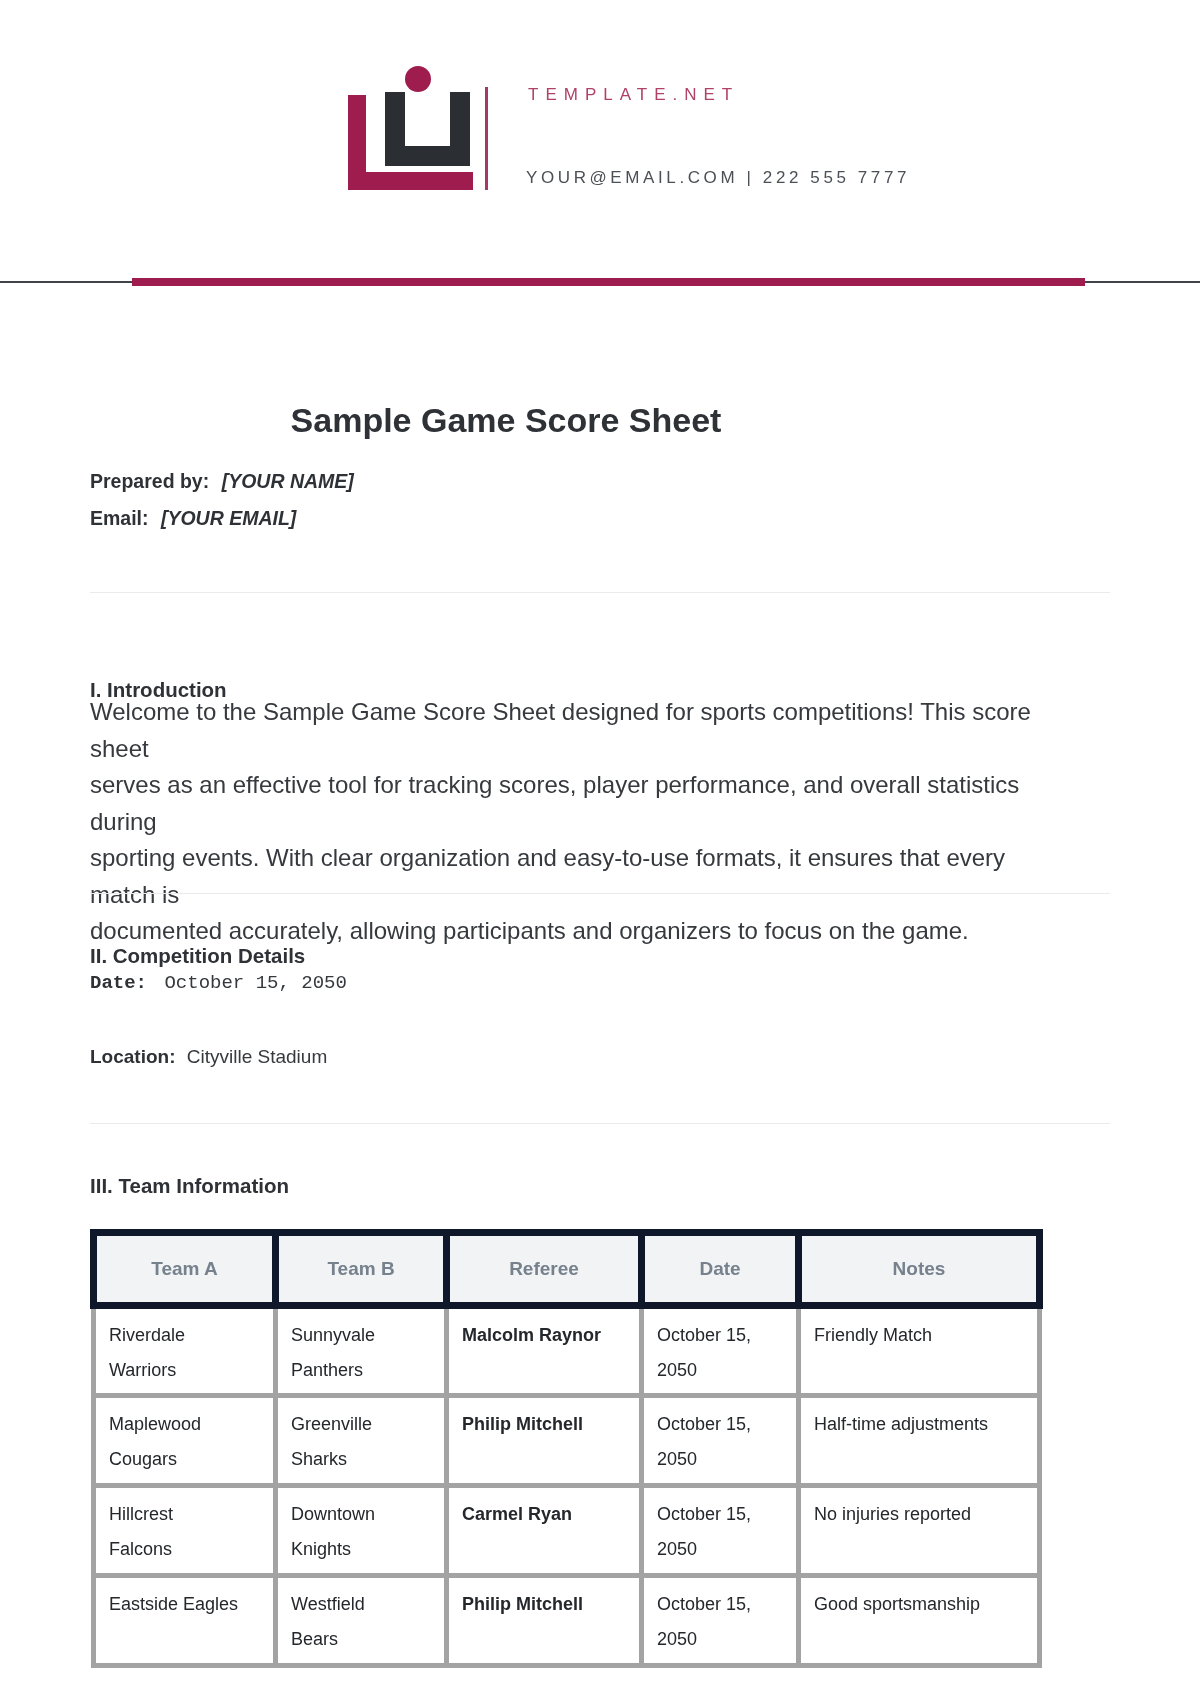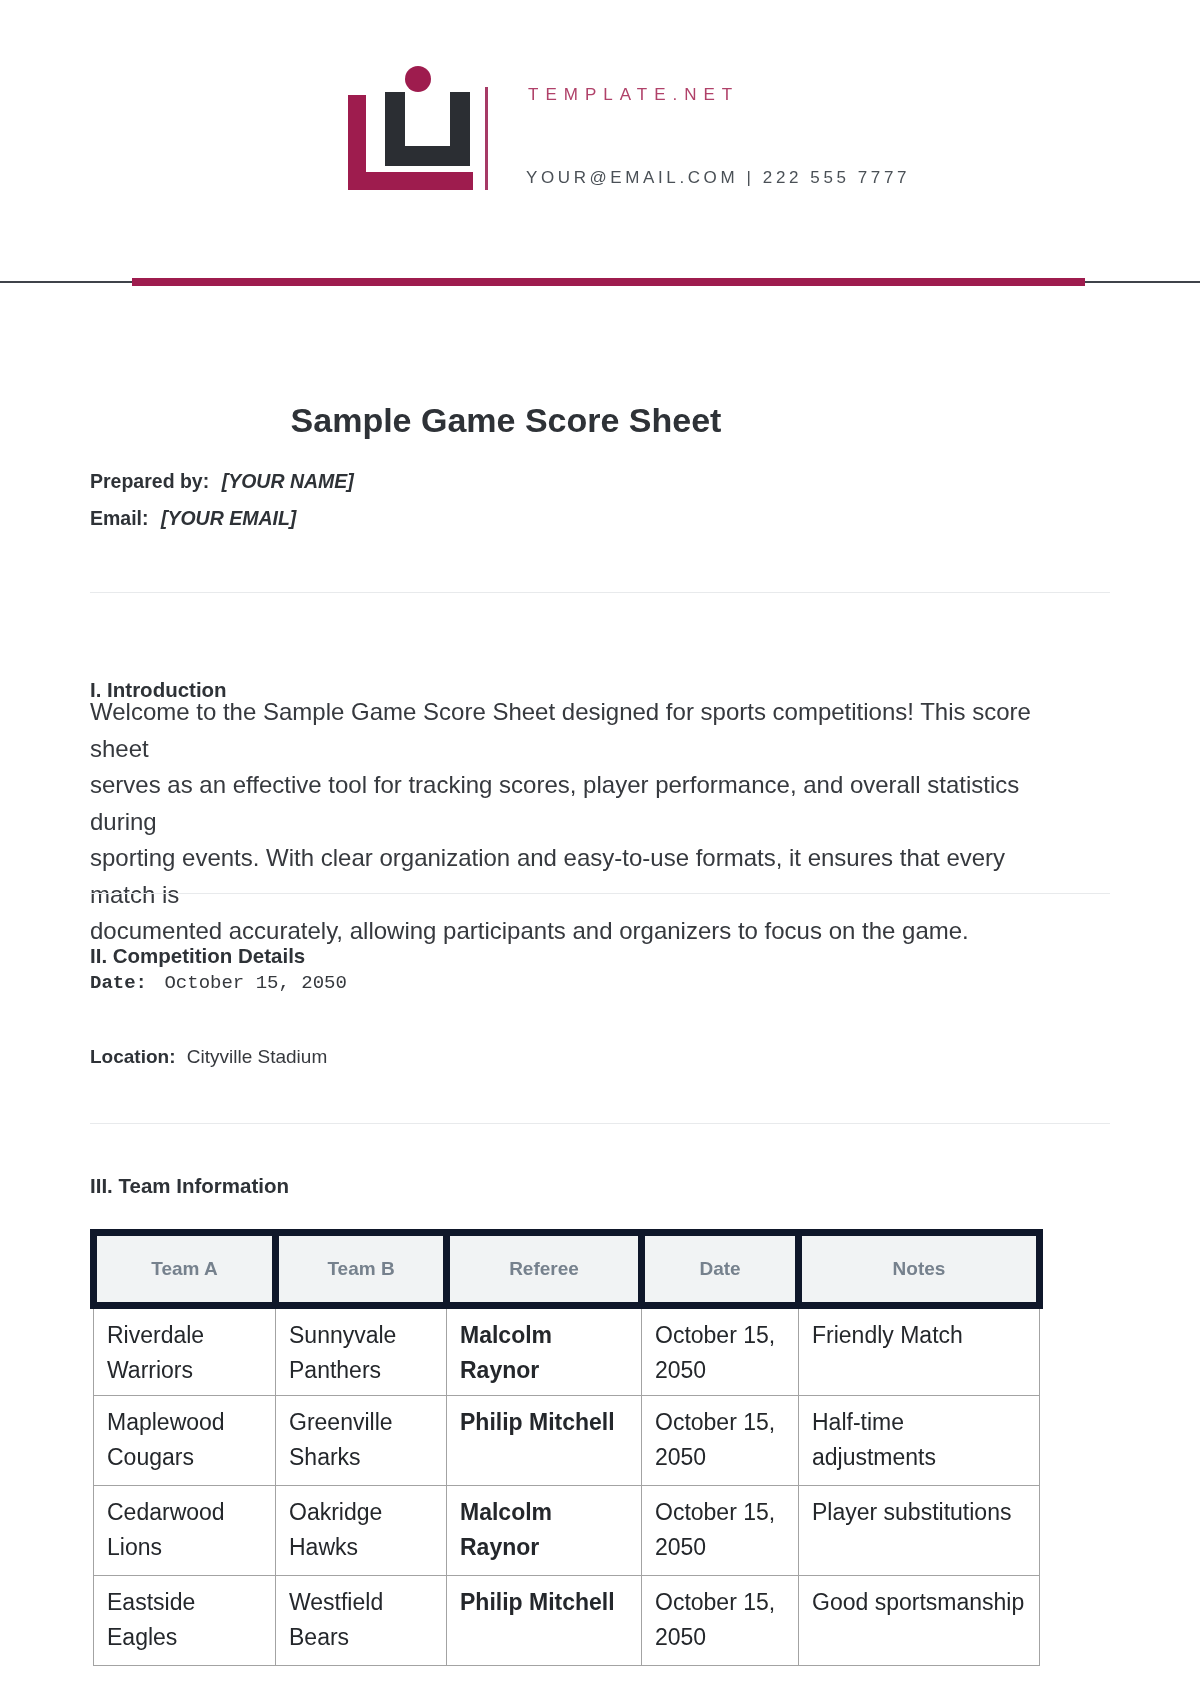--- a/index.html
+++ b/index.html
@@ -50,22 +50,22 @@
     position:absolute;left:90px;top:1229px;width:946px;
     border-collapse:collapse;table-layout:fixed;
   }
   #team-table th{
     height:50px;background:#f1f3f4;color:#76818d;
     font-size:19px;font-weight:700;text-align:center;
     border:7px solid #0f172a;padding:8px;
   }
   #team-table td{
     height:90px;box-sizing:border-box;vertical-align:top;
-    padding:9px 13px 0 13px;border:1px solid #a3a3a3;
-    font-size:23px;line-height:35px;color:#24272b;white-space:pre-line;
+    padding:9px 13px 0 13px;border:5px solid #a3a3a3;
+    font-size:18px;line-height:35px;color:#24272b;white-space:pre-line;
     overflow:hidden;
   }
   #team-table td.cell-referee{font-weight:700;}
 </style>
 </head>
 <body>
 
 <div id="page">
 
   <svg id="brand-logo" width="150" height="140" viewBox="0 0 150 140" aria-hidden="true">
@@ -149,28 +149,28 @@
         <td>Maplewood
 Cougars</td>
         <td>Greenville
 Sharks</td>
         <td class="cell-referee">Philip Mitchell</td>
         <td>October 15,
 2050</td>
         <td>Half-time adjustments</td>
       </tr>
       <tr>
-        <td>Cedarwood
-Lions</td>
-        <td>Oakridge
-Hawks</td>
-        <td class="cell-referee">Malcolm Raynor</td>
+        <td>Hillcrest
+Falcons</td>
+        <td>Downtown
+Knights</td>
+        <td class="cell-referee">Carmel Ryan</td>
         <td>October 15,
 2050</td>
-        <td>Player substitutions</td>
+        <td>No injuries reported</td>
       </tr>
       <tr>
         <td>Eastside Eagles</td>
         <td>Westfield
 Bears</td>
         <td class="cell-referee">Philip Mitchell</td>
         <td>October 15,
 2050</td>
         <td>Good sportsmanship</td>
       </tr>

